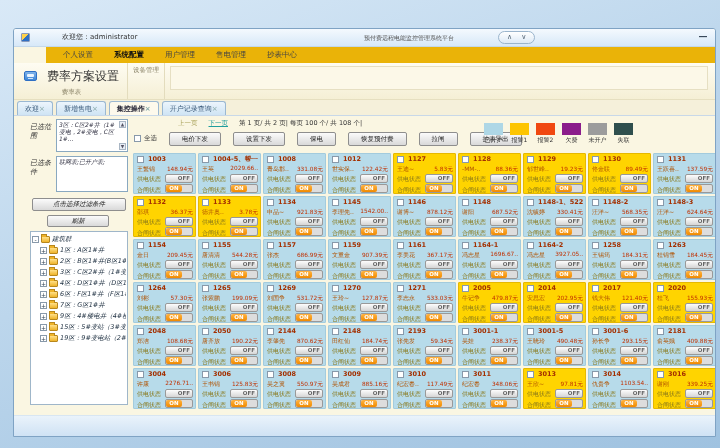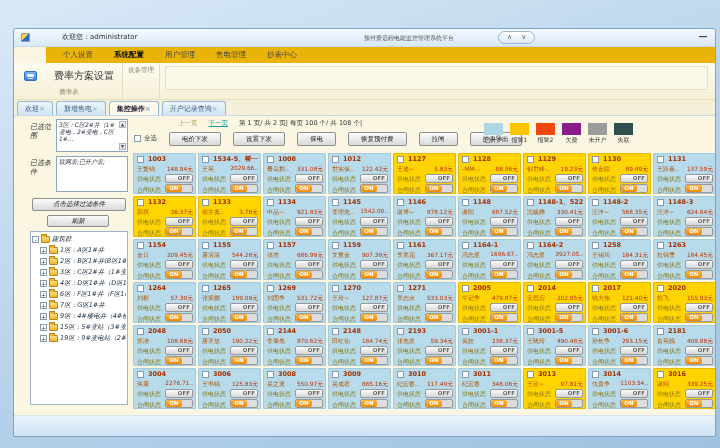--- a/index.html
+++ b/index.html
@@ -17,21 +17,21 @@
 .pbtn{font-size:7px;line-height:9px;color:#567;}
 .minbtn{position:absolute;right:5px;top:2px;width:14px;height:12px;font-size:9px;line-height:10px;text-align:center;color:#345;font-weight:bold;}
 
 .menubar{position:absolute;left:0;right:0;top:18px;height:16px;background:#eab308;display:flex;align-items:center;gap:21px;padding-left:17px;margin-left:32px;}
 .mtab{font-size:7.5px;color:#444;white-space:nowrap;}
 .mtab.active{font-weight:bold;color:#111;}
 
 .ribbon{position:absolute;left:0;right:0;top:34px;height:37px;background:linear-gradient(#fefcf2,#f5efd5);display:flex;padding:0 2px;border-bottom:1px solid #e6dfc0;}
 .rgroup{display:flex;flex-direction:column;border-right:1px solid #e3dcbd;padding:2px 5px 0;}
 .rbtns{display:flex;gap:3px;flex:1;align-items:center;}
-.rbtn{display:flex;align-items:center;gap:17px;padding:1px 3px;font-size:10px;color:#333;border-radius:2px;white-space:nowrap;}
+.rbtn{display:flex;align-items:center;gap:10px;padding:1px 3px;font-size:12px;color:#333;border-radius:2px;white-space:nowrap;}
 .ricon{flex:none;width:13px;height:10px;border:1px solid #2e6fc4;border-radius:2px;background:linear-gradient(#7fb3ea,#3f87d8);position:relative;}
 .ricon::after{content:"";position:absolute;left:2px;right:2px;top:2px;bottom:3px;background:#eaf4ff;border-radius:1px;}
 .ricon::before{content:"";position:absolute;left:3px;right:3px;bottom:1px;height:1px;background:#cfe2f6;}
 .rcaption{text-align:center;font-size:6.5px;color:#8b8468;padding:1px 0 2px;}
 .rrest{flex:1;margin:3px 5px 9px;border:1px solid #e6dfc2;background:#fcf8e8;}
 
 .doctabs{position:absolute;left:0;right:0;top:71px;height:16px;background:#f5f0da;display:flex;align-items:flex-end;gap:3px;padding-left:3px;border-bottom:1px solid #c8d8e8;}
 .dtab{display:flex;align-items:center;gap:0;font-size:7px;color:#3a5a7a;background:linear-gradient(#ecf5fc,#cfe4f4);border:1px solid #9bb8d2;border-bottom:none;border-radius:3px 3px 0 0;padding:1px 7px;height:14px;white-space:nowrap;}
 .dtab.active{background:#fdf9ec;font-weight:bold;color:#223;}
 .dclose{font-size:7px;color:#8aa;}
@@ -270,21 +270,21 @@
               <span class="cbal">148.94元</span>
               <span class="slab s1">供电状态</span>
               <span class="off-toggle">OFF</span>
               <span class="slab s2">合闸状态</span>
               <span class="on-toggle">
                 <span class="on-btn">ON</span>
               </span>
             </div>
             <div class="card open">
               <span class="cb chk"></span>
-              <span class="room">1534-5、帮一</span>
+              <span class="room">1004-5、帮一</span>
               <span class="cname">王英</span>
               <span class="cbal">2029.66..</span>
               <span class="slab s1">供电状态</span>
               <span class="off-toggle">OFF</span>
               <span class="slab s2">合闸状态</span>
               <span class="on-toggle">
                 <span class="on-btn">ON</span>
               </span>
             </div>
             <div class="card open">

